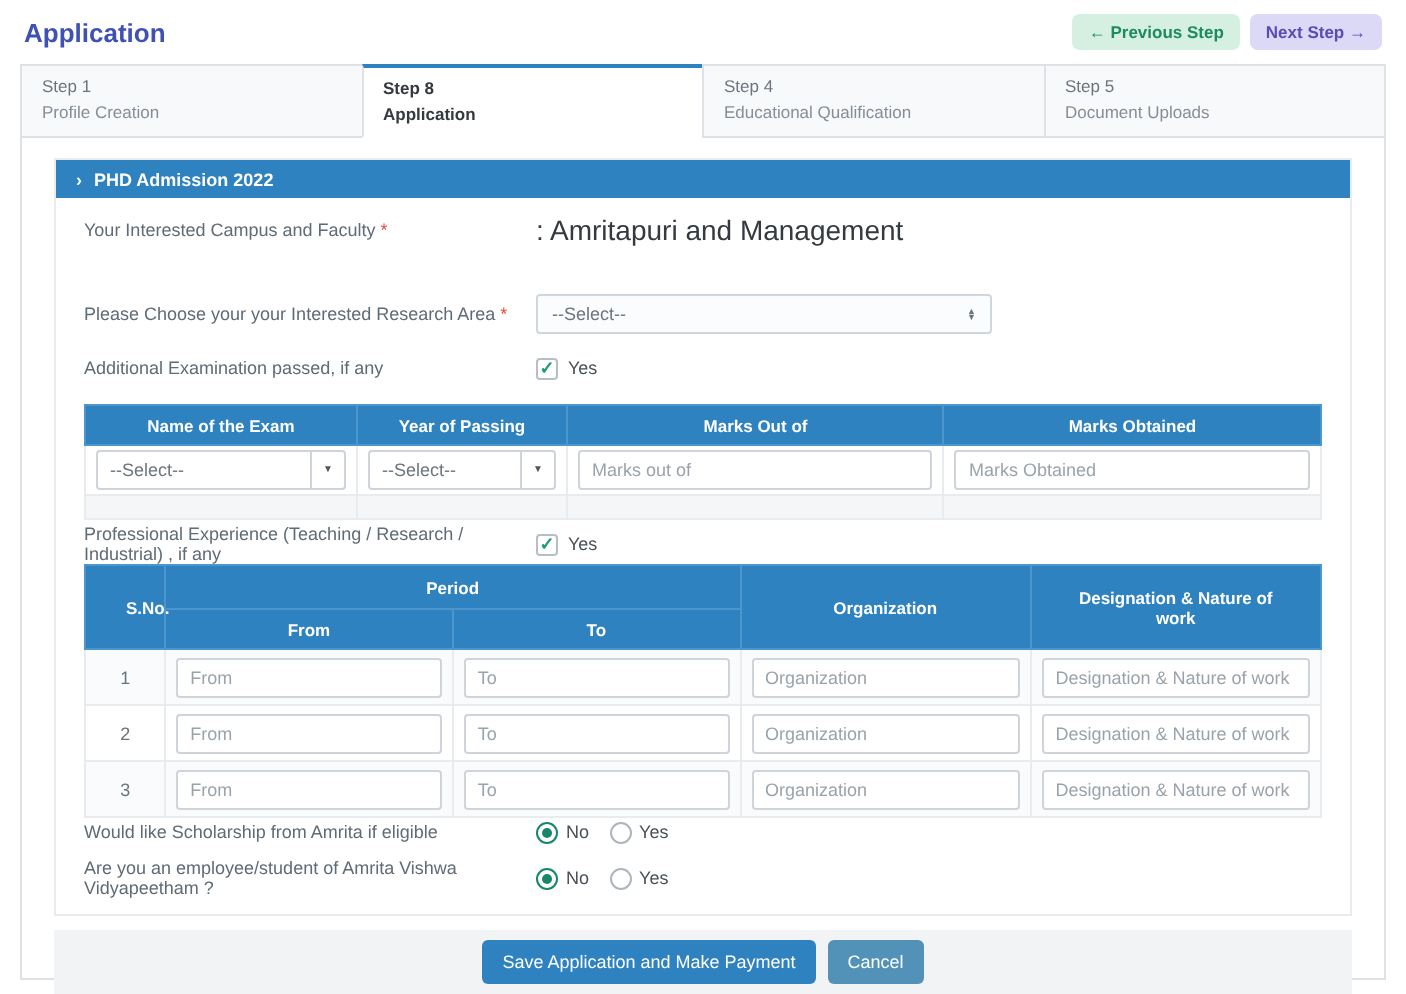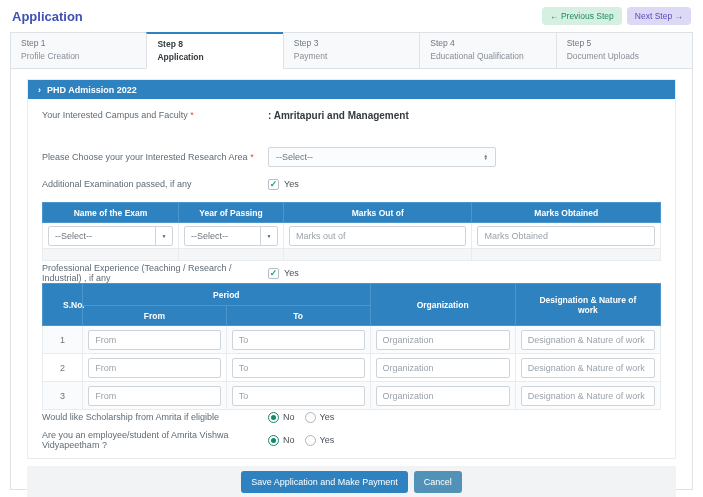--- a/index.html
+++ b/index.html
@@ -5,21 +5,21 @@
   * { margin:0; padding:0; box-sizing:border-box; }
   html,body { width:703px; height:497px; background:#fff; overflow:hidden;
               font-family:"Liberation Sans", sans-serif; }
 
   
   .topbar { height:30px; display:flex; justify-content:space-between;
             align-items:center; padding:6px 12px 4px; }
   .page-title { color:#3f51b5; font-size:13px; font-weight:600; }
   .top-actions { display:flex; gap:5px; }
   .pill { border:none; border-radius:4px; font-size:8.5px; padding:4px 8px;
-          font-family:inherit; cursor:pointer; font-weight:400; }
+          font-family:inherit; cursor:pointer; font-weight:700; }
   .pill-prev { background:#d5efe1; color:#1f8a62; }
   .pill-next { background:#dcd9f6; color:#5b4bb5; }
 
   
   .tabs { display:flex; margin:2px 10px 0; }
   .tab { flex:1; background:#f8f9fa; border:1px solid #dee2e6; border-right:none;
          padding:5px 10px 6px; cursor:pointer; }
   .tab:last-child { border-right:1px solid #dee2e6; }
   .tab .step-no { font-size:8.5px; color:#6c757d; margin-bottom:3px; }
   .tab .step-sub { font-size:8.5px; color:#868e96; }
@@ -32,21 +32,21 @@
 
   .panel { border:1px solid #e9ecef; }
   .section-bar { background:#2e82c0; color:#fff; font-size:9px; font-weight:700;
                  height:19px; display:flex; align-items:center; padding:0 10px; gap:6px;
                  cursor:pointer; }
   .panel-body { padding:8px 14px 11px; }
 
   .frow { display:flex; align-items:center; }
   .flabel { width:226px; flex:0 0 226px; font-size:9px; color:#5f6b76; }
   .req { color:#e74c3c; }
-  .fvalue { font-size:10px; font-weight:700; color:#343a40; }
+  .fvalue { font-size:14px; font-weight:400; color:#343a40; }
 
   .r-campus   { height:16px; margin-bottom:24px; }
   .r-research { height:20px; margin-bottom:10px; }
   .r-check1   { height:14px; margin-bottom:11px; }
   .r-prof     { height:12px; margin:6px 0 4px; }
   .r-radio1   { height:14px; margin-top:0; }
   .r-radio2   { height:14px; margin-top:9px; }
 
   
   .sel { width:228px; height:20px; background:#fbfcfd; border:1px solid #cfd6dc;
@@ -128,24 +128,20 @@
 </div>
 
 <div class="tabs">
   <div class="tab">
     <div class="step-no">Step 1</div>
     <div class="step-sub">Profile Creation</div>
   </div>
   <div class="tab active">
     <div class="step-no">Step 8</div>
     <div class="step-sub">Application</div>
-  </div>
-  <div class="tab">
-    <div class="step-no">Step 3</div>
-    <div class="step-sub">Payment</div>
   </div>
   <div class="tab">
     <div class="step-no">Step 4</div>
     <div class="step-sub">Educational Qualification</div>
   </div>
   <div class="tab">
     <div class="step-no">Step 5</div>
     <div class="step-sub">Document Uploads</div>
   </div>
 </div>

